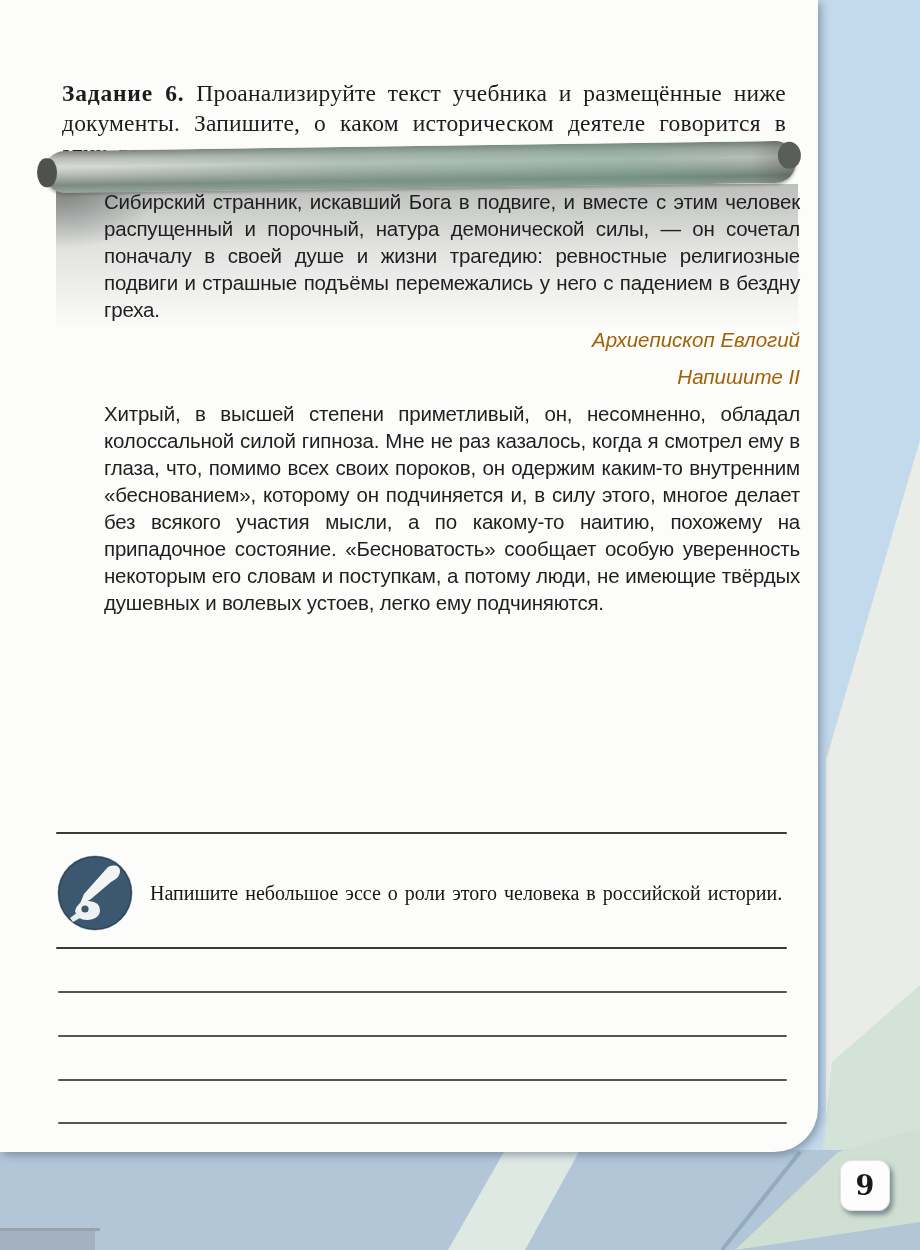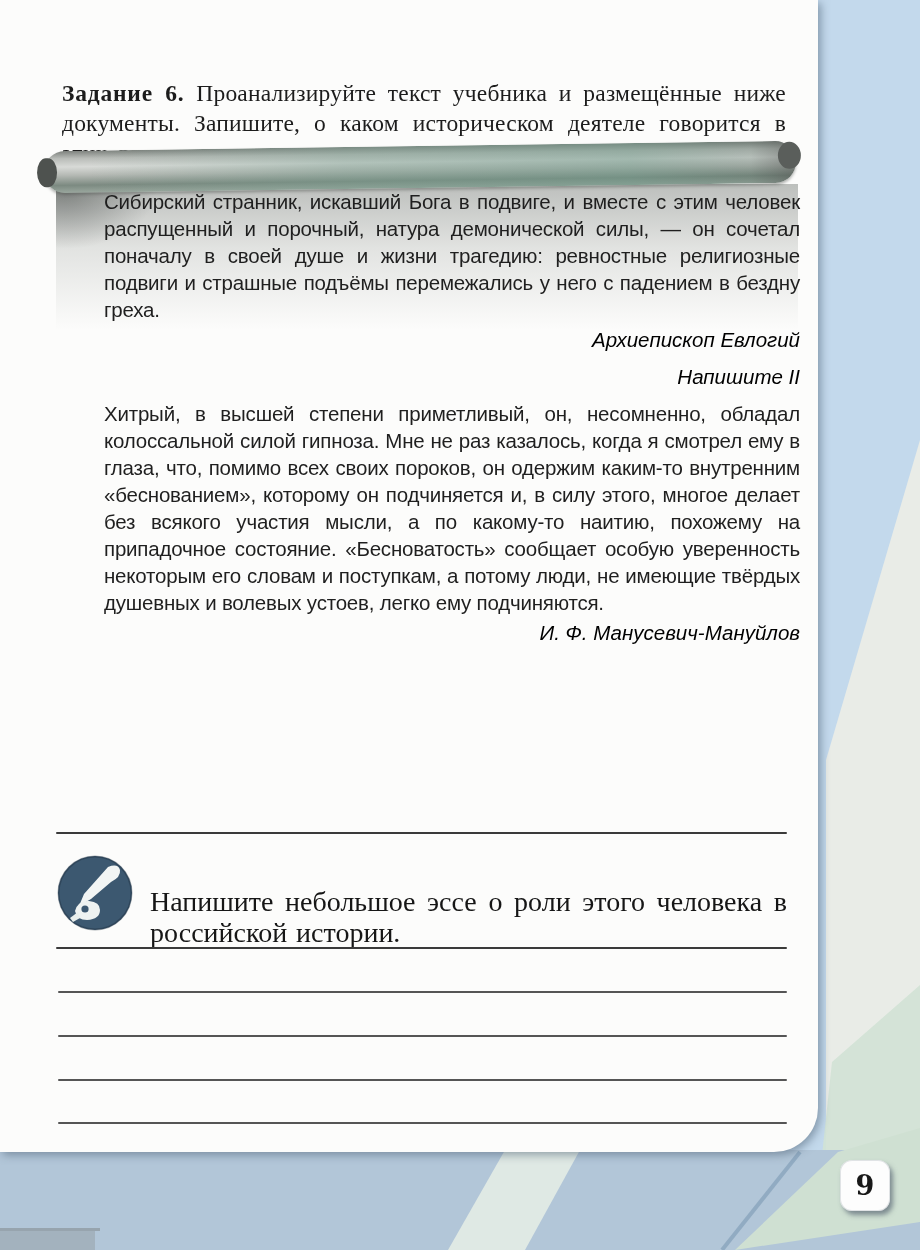--- a/index.html
+++ b/index.html
@@ -52,37 +52,37 @@
       linear-gradient(180deg, rgba(125,130,126,.5) 0%, rgba(150,155,150,.26) 42%, rgba(255,255,255,0) 96%);
   }
 
   .quotes{
     position:absolute;left:104px;top:188px;width:696px;
     font-size:20.5px;line-height:27px;color:#1f1f1f;
     text-align:justify;letter-spacing:-0.2px;
   }
   .quote{margin:0;}
   .attribution{
-    text-align:right;font-style:italic;color:#000000;
+    text-align:right;font-style:italic;color:#a16207;
     margin:3px 0 10px 0;letter-spacing:0;
   }
 
   .divider{
     position:absolute;left:56px;width:731px;height:2px;
     background:#3a3a3a;border-radius:1px;
   }
   .divider-top{top:832px;}
   .divider-bottom{top:947px;}
 
   .essay-icon{position:absolute;left:56px;top:854px;width:78px;height:78px;}
 
   .essay-text{
     position:absolute;left:150px;top:858px;width:637px;
     font-family:"Liberation Serif", serif;
-    font-size:28px;line-height:31px;color:#161616;
+    font-size:20px;line-height:31px;color:#161616;
     text-align:justify;word-spacing:2px;
   }
 
   .answer-line{
     position:absolute;left:58px;width:729px;height:2px;
     background:#474747;border-radius:1px;opacity:.92;
   }
 
   .page-badge{
     position:absolute;left:840px;top:1160px;width:50px;height:51px;z-index:2;
@@ -113,21 +113,20 @@
     <span>Проанализируйте текст учебника и размещённые ниже документы. Запишите, о каком историческом деятеле говорится в этих документах.</span></p>
 
   <div class="paper-shade"></div>
   <div class="roll"></div>
 
   <div class="quotes">
     <p class="quote">Сибирский странник, искавший Бога в подвиге, и вместе с этим человек распущенный и порочный, натура демонической силы, — он сочетал поначалу в своей душе и жизни трагедию: ревностные религиозные подвиги и страшные подъёмы перемежались у него с падением в бездну греха.</p>
     <p class="attribution">Архиепископ Евлогий</p>
     <p class="attribution">Напишите II</p>
     <p class="quote">Хитрый, в высшей степени приметливый, он, несомненно, обладал колоссальной силой гипноза. Мне не раз казалось, когда я смотрел ему в глаза, что, помимо всех своих пороков, он одержим каким-то внутренним «беснованием», которому он подчиняется и, в силу этого, многое делает без всякого участия мысли, а по какому-то наитию, похожему на припадочное состояние. «Бесноватость» сообщает особую уверенность некоторым его словам и поступкам, а потому люди, не имеющие твёрдых душевных и волевых устоев, легко ему подчиняются.</p>
-    <p class="attribution">И. Ф. Манусевич-Мануйлов</p>
   </div>
 
   <div class="divider divider-top"></div>
 
   <svg class="essay-icon" viewBox="0 0 78 78">
     <circle cx="39" cy="39" r="37" fill="#3c5870"></circle>
     <circle cx="39" cy="39" r="36.5" fill="none" stroke="rgba(22,38,52,0.35)" stroke-width="2"></circle>
     <path d="M52,13 q10,-4 12,3 q1,7 -9,12 L35,45 l-12,7 5,-12 Z" fill="#f2f5f4"></path>
     <path d="M19,57 q3,-11 14,-10 q11,1 11,9 q0,9 -13,10 q-10,0 -12,-9 Z" fill="#eef2f1"></path>
     <circle cx="29" cy="55" r="3.6" fill="#3c5870"></circle>

